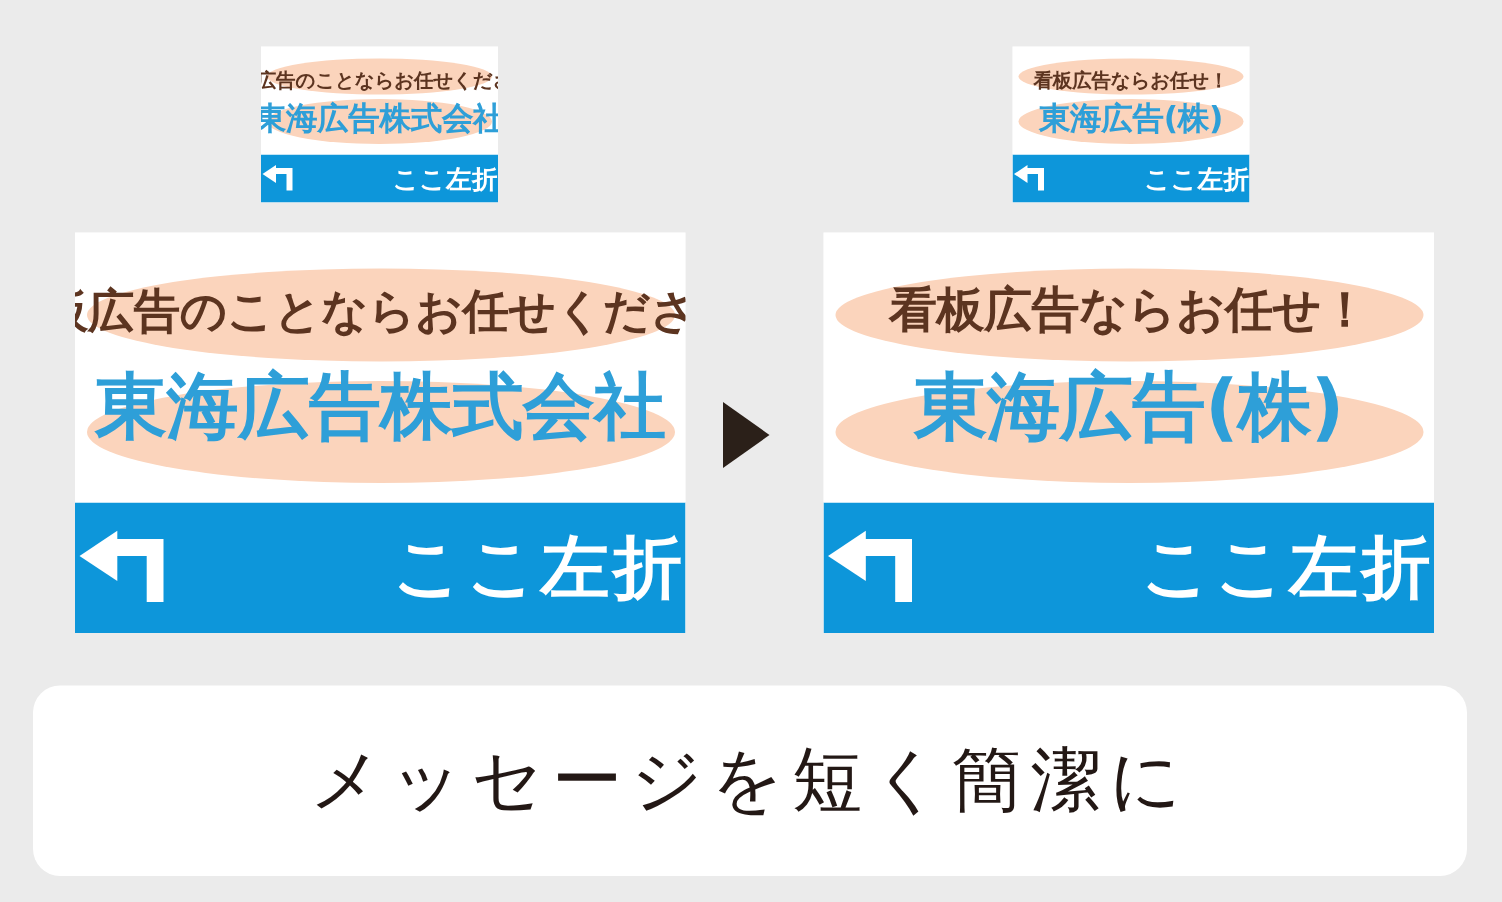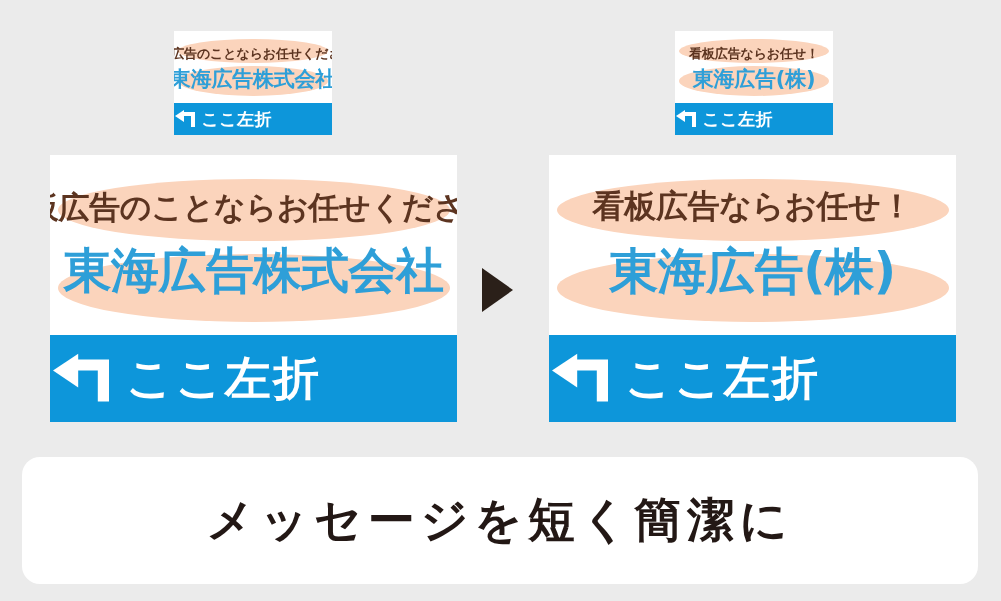--- a/index.html
+++ b/index.html
@@ -36,21 +36,21 @@
     display: flex;
     flex-direction: column;
     justify-content: center;
     align-items: center;
     overflow: hidden;
   }
   .sign-blue {
     background: #0d96da;
     display: flex;
     align-items: center;
-    justify-content: flex-start;
+    justify-content: space-between;
     flex: 0 0 auto;
     gap: 0.35em;
   }
 
   
   .ellipse {
     position: absolute;
     left: 50%;
     transform: translate(-50%, -50%);
     background: #fbd4bc;
@@ -131,21 +131,21 @@
     height: 127px;
     background: #ffffff;
     border-radius: 18px;
     display: flex;
     align-items: center;
     justify-content: center;
   }
   #caption-text {
     font-family: "DejaVu Sans", "Liberation Sans", sans-serif;
     font-size: 47px;
-    font-weight: 700;
+    font-weight: 400;
     color: #231815;
     letter-spacing: 0.12em;
     white-space: nowrap;
   }
 </style>
 </head>
 <body style="background: rgb(235, 235, 235);">
 
 <div class="stage">
 

